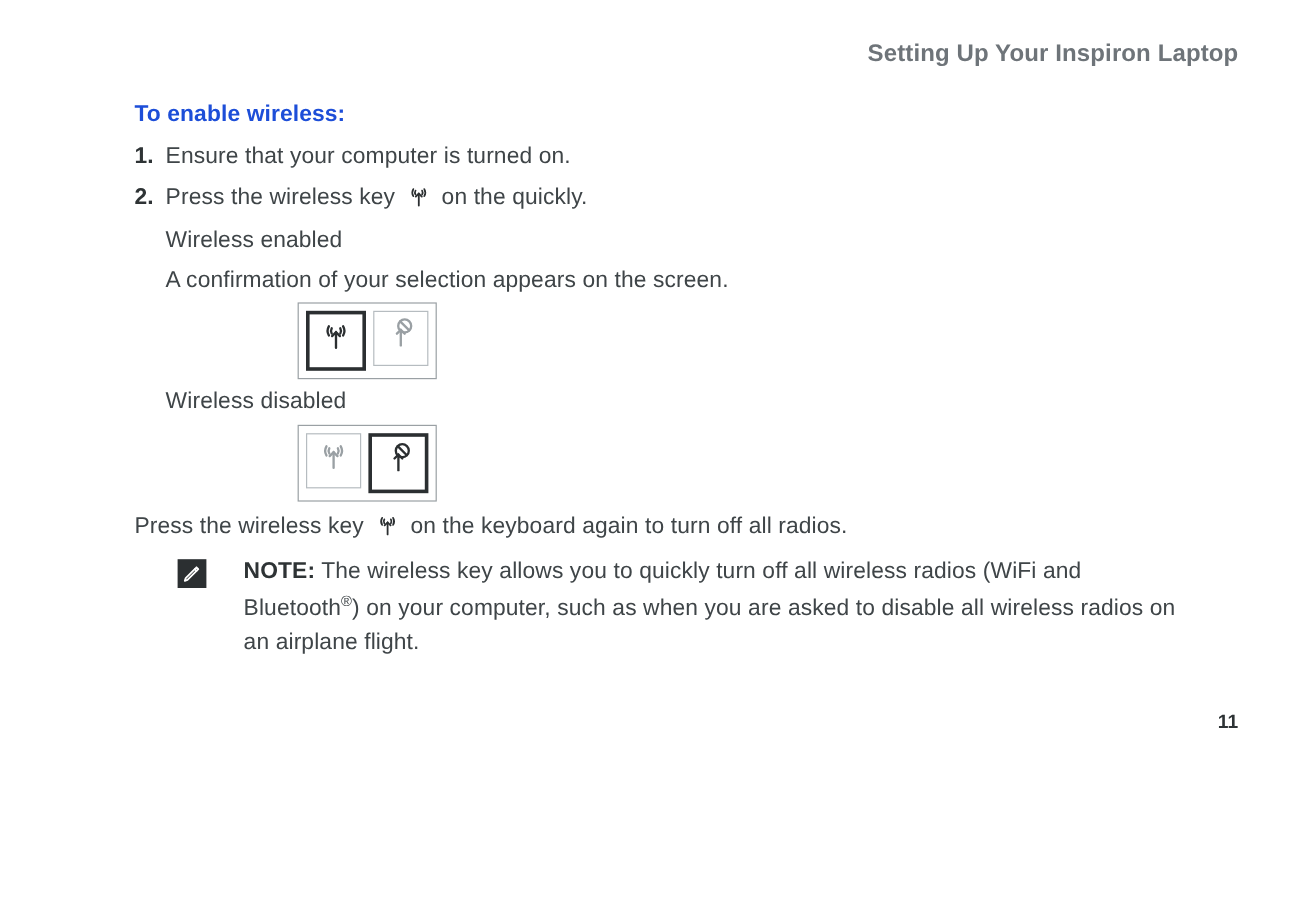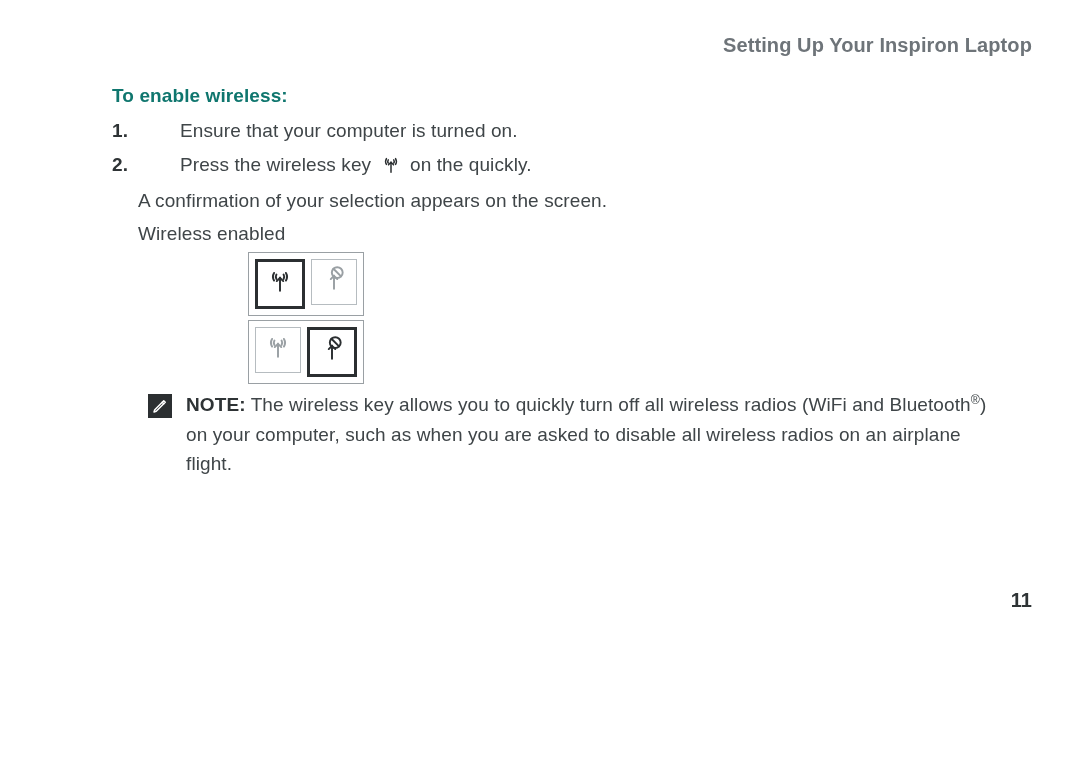--- a/index.html
+++ b/index.html
@@ -23,41 +23,40 @@
   }
   .running-head {
     text-align: right;
     font-weight: 700;
     color: #6e7479;
     font-size: 20px;
     margin: 0 0 16px 0;
   }
   .heading {
     font-weight: 700;
-    color: #0f766e;
+    color: #1d4ed8;
     margin: 20px 0 6px 0;
     padding-left: 64px;
   }
   .ol {
     padding-left: 64px;
     margin: 0;
   }
   .ol .li {
     display: flex;
     margin: 4px 0;
   }
   .ol .num {
     font-weight: 700;
     color: #2e3335;
     margin-right: 6px;
     min-width: 20px;
   }
   .ol .txt {
     flex: 1 1 auto;
-    margin-left: 42px;
   }
   .subtxt {
     margin: 3px 0 3px 90px;
   }
   .indicator-row {
     margin: 4px 0 4px 200px;
   }
   .indicator-box {
     display: inline-flex;
     border: 1.5px solid #9aa0a4;
@@ -79,39 +78,39 @@
   }
   .tile svg { width: 26px; height: 26px; }
   .inline-icon { display:inline-block; vertical-align: -3px; margin: 0 4px; }
   .inline-icon svg { width: 20px; height: 20px; }
   .disable-txt {
     margin: 6px 0 4px 64px;
   }
   .note-row {
     display: flex;
     margin: 6px 40px 0 100px;
-    gap: 14px;
+    gap: 31px;
   }
   .note-icon {
     width: 24px; height: 24px; flex: 0 0 24px;
     background: #2b2f31;
     display: inline-flex; align-items:center; justify-content:center;
     margin-top: 4px;
   }
   .note-icon svg { width: 18px; height: 18px; }
   .note-body { flex: 1 1 auto; color: #3f4548; }
   .note-body .lbl { font-weight: 700; color: #2e3335; }
   sup { font-size: 0.65em; }
   .page-number {
     position: absolute;
     right: 48px;
     bottom: 26px;
     font-weight: 700;
     color: #2e3335;
-    font-size: 20px;
+    font-size: 16px;
   }
 </style>
 </head>
 <body>
 
 <div class="page">
 
   <div class="running-head">Setting Up Your Inspiron Laptop</div>
 
   <div class="heading">To enable wireless:</div>
@@ -135,22 +134,22 @@
                 <path d="M8.7 11 A4 4 0 0 1 8.7 7"></path>
                 <path d="M15.3 11 A4 4 0 0 0 15.3 7"></path>
               </g>
             </svg>
         </span>
         <span> on the quickly.</span>
       </span>
     </div>
   </div>
 
+  <div class="subtxt">Wireless enabled</div>
   <div class="subtxt">A confirmation of your selection appears on the screen.</div>
-  <div class="subtxt">Wireless enabled</div>
 
   <div class="indicator-row">
     <div class="indicator-box">
       <div class="tile selected">
         <span>
           <svg viewBox="0 0 24 24">
               <g stroke="#2b2f31" stroke-width="1.8" fill="none" stroke-linecap="round">
                 <path d="M12 22 V10"></path>
                 <path d="M9 13 L12 10 L15 13"></path>
                 <path d="M6.5 12.5 A7 7 0 0 1 6.5 5.5"></path>
@@ -169,20 +168,21 @@
                 <path d="M9 13 L12 10 L15 13"></path>
                 <circle cx="15" cy="7" r="5"></circle>
                 <path d="M11.5 3.5 L18.5 10.5"></path>
               </g>
             </svg>
         </span>
       </div>
     </div>
   </div>
 
+  <div class="subtxt">Wireless disabled</div>
 
   <div class="indicator-row">
     <div class="indicator-box">
       <div class="tile">
         <span>
           <svg viewBox="0 0 24 24">
               <g stroke="#9aa0a4" stroke-width="1.8" fill="none" stroke-linecap="round">
                 <path d="M12 22 V10"></path>
                 <path d="M9 13 L12 10 L15 13"></path>
                 <path d="M6.5 12.5 A7 7 0 0 1 6.5 5.5"></path>
@@ -202,20 +202,36 @@
                 <circle cx="15" cy="7" r="5"></circle>
                 <path d="M11.5 3.5 L18.5 10.5"></path>
               </g>
             </svg>
         </span>
       </div>
     </div>
   </div>
 
 
+  <div class="disable-txt">
+    <span>Press the wireless key </span>
+    <span class="inline-icon">
+      <svg viewBox="0 0 24 24">
+          <g stroke="#2b2f31" stroke-width="1.8" fill="none" stroke-linecap="round">
+            <path d="M12 22 V10"></path>
+            <path d="M9 13 L12 10 L15 13"></path>
+            <path d="M6.5 12.5 A7 7 0 0 1 6.5 5.5"></path>
+            <path d="M17.5 12.5 A7 7 0 0 0 17.5 5.5"></path>
+            <path d="M8.7 11 A4 4 0 0 1 8.7 7"></path>
+            <path d="M15.3 11 A4 4 0 0 0 15.3 7"></path>
+          </g>
+        </svg>
+    </span>
+    <span> on the keyboard again to turn off all radios.</span>
+  </div>
 
   <div class="note-row">
     <span class="note-icon">
       <svg viewBox="0 0 24 24">
           <g stroke="#ffffff" stroke-width="2" fill="none" stroke-linecap="round" stroke-linejoin="round">
             <path d="M4 20 L7 19 L19 7 L17 5 L5 17 Z"></path>
             <path d="M15 7 L17 9"></path>
           </g>
         </svg>
     </span>

